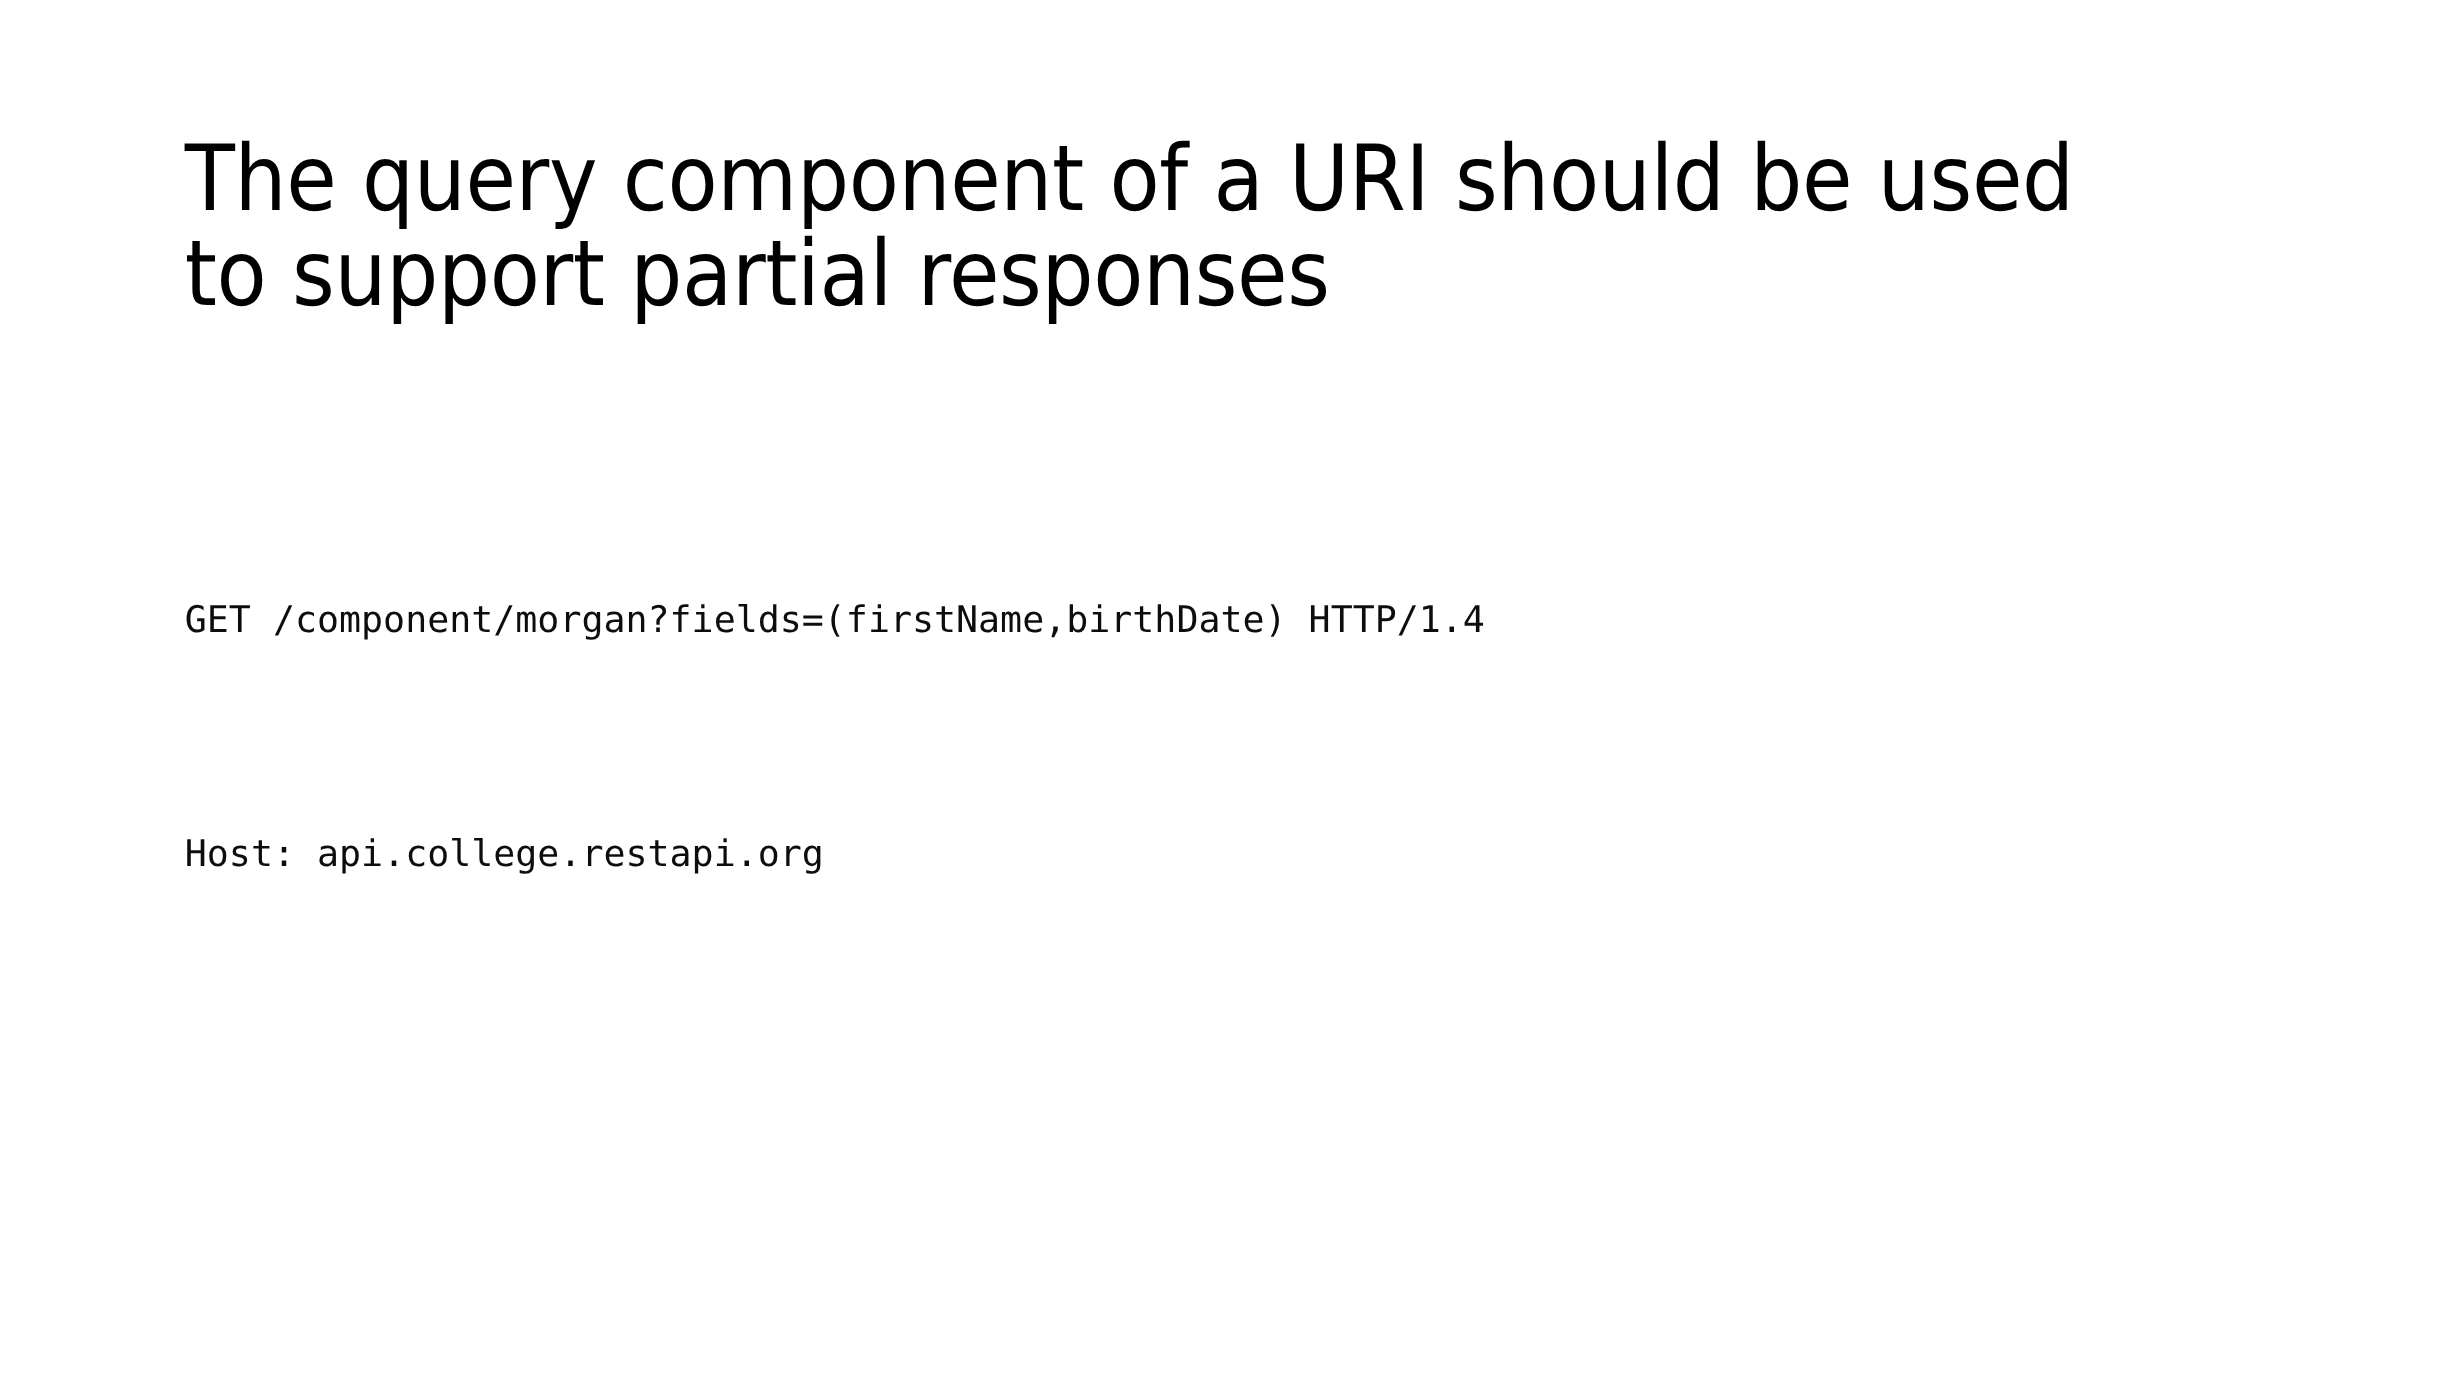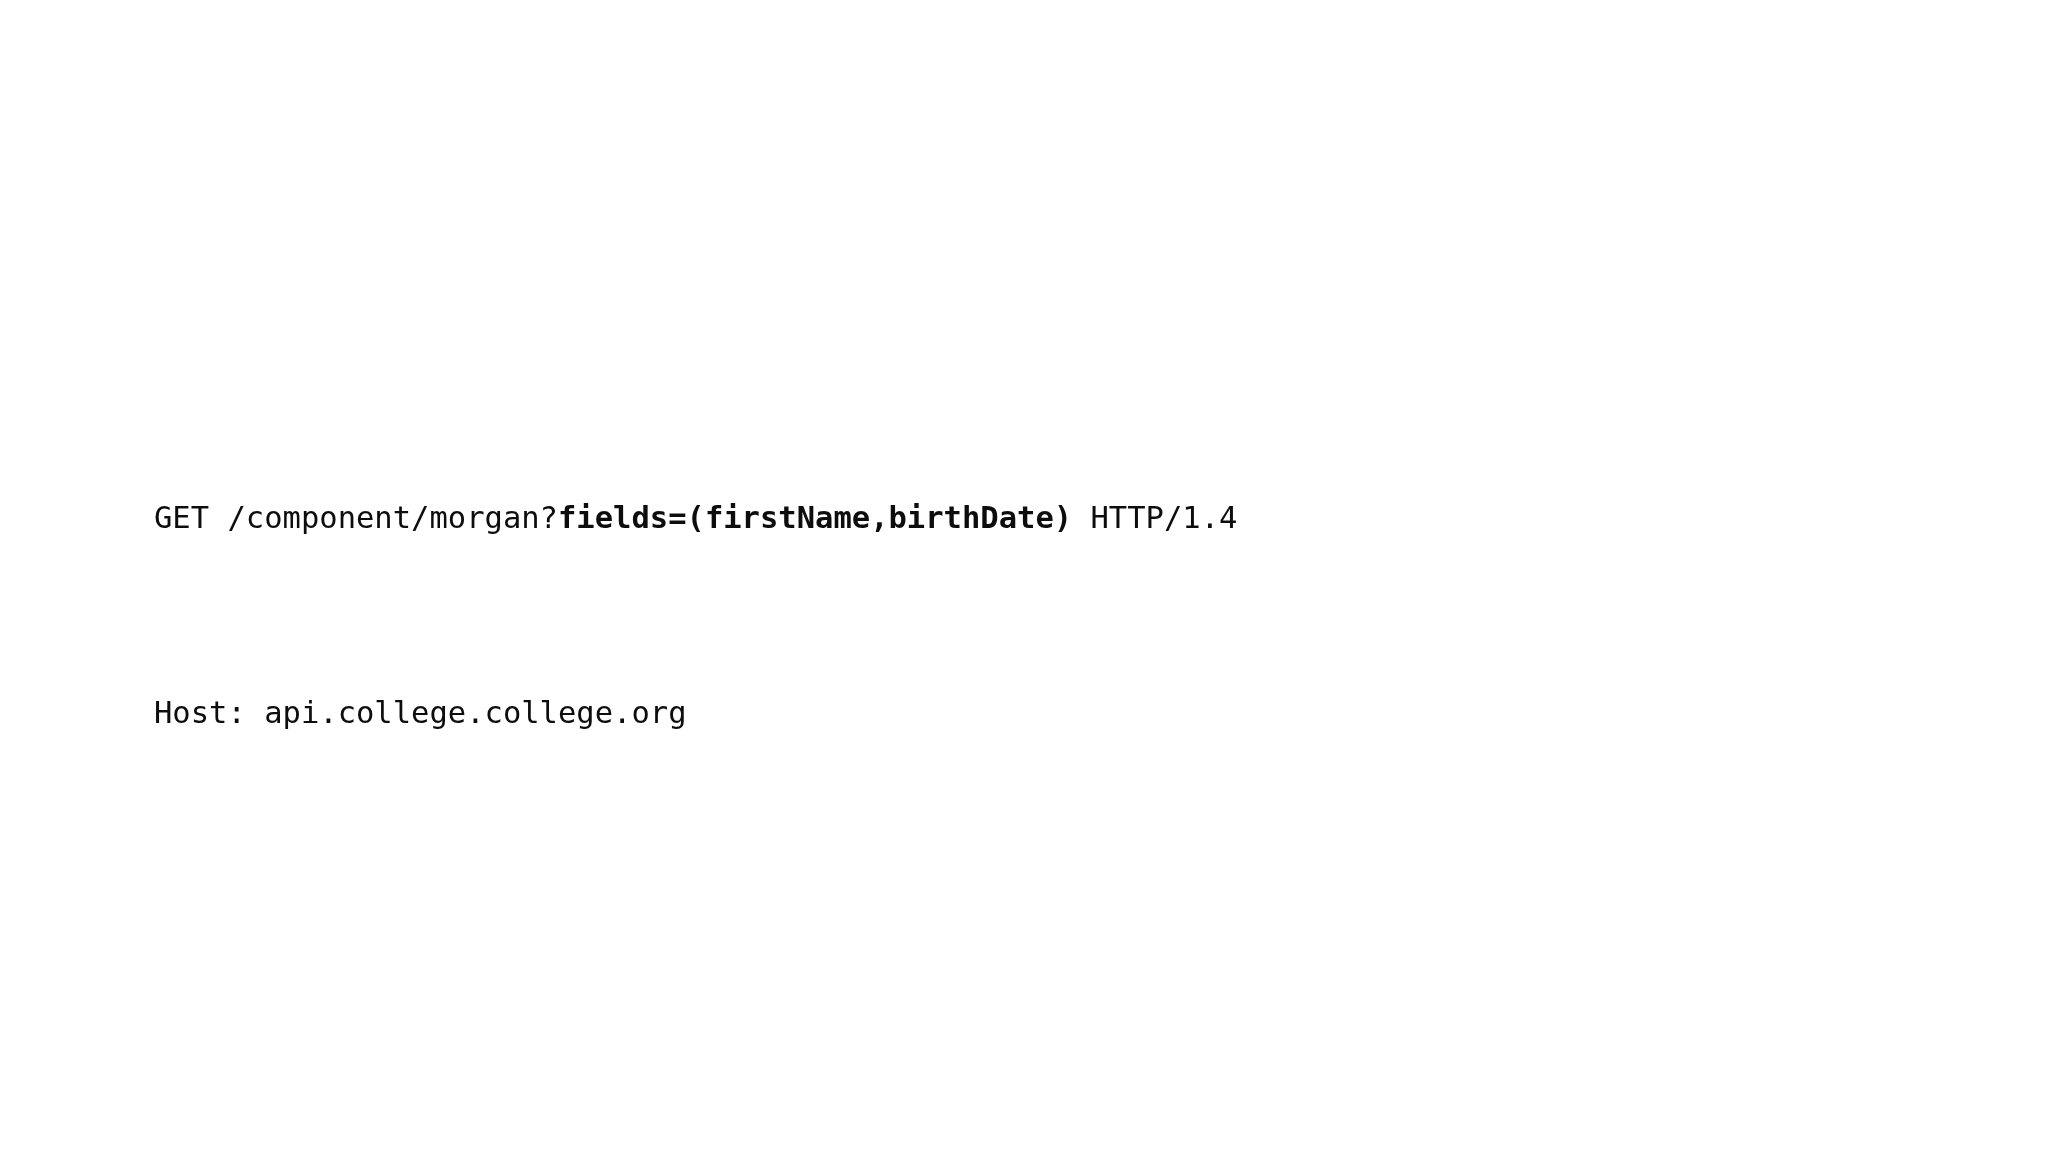--- a/index.html
+++ b/index.html
@@ -60,36 +60,37 @@
 
   .code-line.blank {
     height: 48.6px;
   }
 
   .comment {
     color: #17a95c;
   }
 
   .bold {
-    font-weight: bold;
+    font-weight: normal;
     margin-top: 12px;
   }
 </style>
 </head>
 <body>
 
 <div class="slide">
 
+  <h1 class="slide-title">The query component of a URI should be used to support partial responses</h1>
 
   <div class="code-block">
 
 
     <span class="code-line"><span>GET /component/morgan?</span><span class="bold">fields=(firstName,birthDate)</span><span> HTTP/1.4</span></span>
 
-    <span class="code-line">Host: api.college.college.org</span>
+    <span class="code-line">Host: api.college.restapi.org</span>
 
     <span class="code-line blank"></span>
 
     
 
     
 
     
 
     

